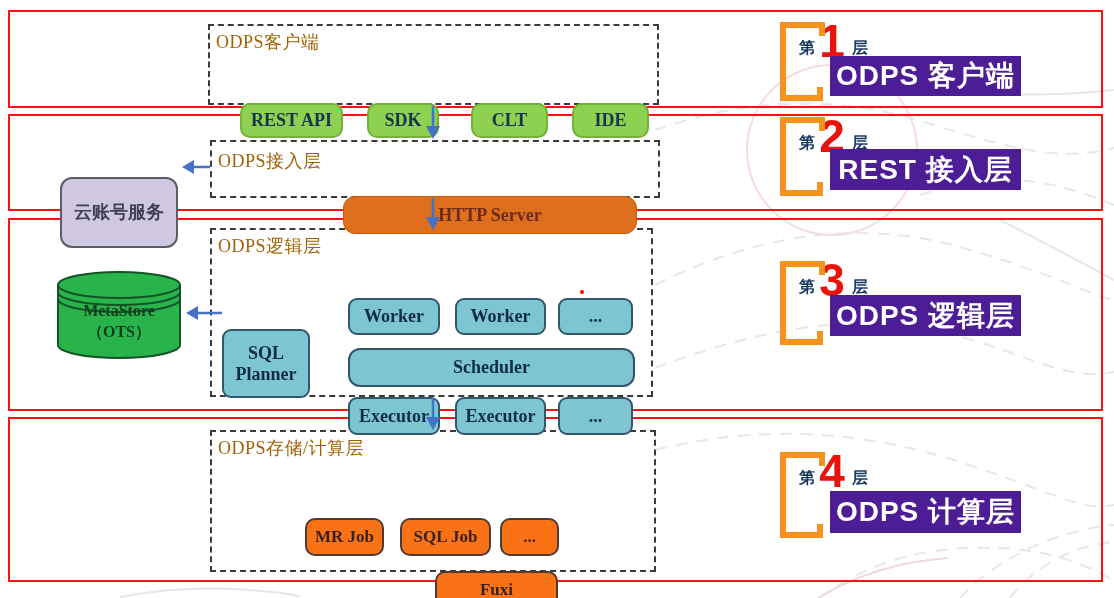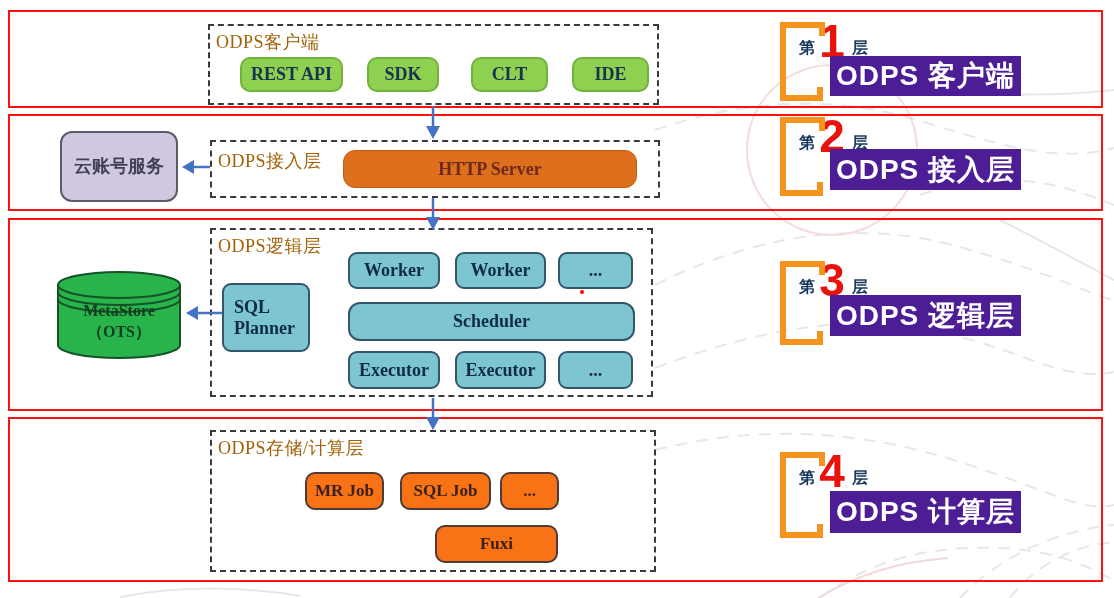--- a/index.html
+++ b/index.html
@@ -10,21 +10,21 @@
   .waves { z-index:0; }
   .overlay { z-index:4; }
 
   .section { position:absolute; box-sizing:border-box; border:2px solid #fe1010; z-index:1; }
 
   .dashed-box { position:absolute; box-sizing:border-box; border:2px dashed #3a3a3a; z-index:2; }
 
   .sec-title { position:absolute; z-index:3; font-size:18px; color:#a16207; letter-spacing:0.5px; }
 
   .node { position:absolute; box-sizing:border-box; z-index:3; display:flex; align-items:center;
-          justify-content:center; font-weight:bold; text-align:left; line-height:1.15; }
+          justify-content:center; font-weight:bold; text-align:center; line-height:1.15;margin-top:46px; }
   .green  { background:#8ed050; border:2px solid #72b23a; border-radius:10px; color:#18324f; font-size:18px; }
   .orangeb{ background:#dd6f1d; border:1px solid #c35d0d; border-radius:12px; color:#6e2a1a; font-size:18px; }
   .teal   { background:#7ec5d2; border:2px solid #32566b; border-radius:9px;  color:#0f2b45; font-size:18px; }
   .pink   { background:#f97316; border:2px solid #4f3a35; border-radius:10px; color:#3a211c; font-size:17px; }
   .lav    { background:#cfc8e0; border:2px solid #5c5c68; border-radius:12px; color:#3f3f55; font-size:18px; }
 
   .meta-text { position:absolute; z-index:5; width:122px; left:58px; top:300px; text-align:center;
                color:#123b22; font-weight:600; font-size:16px; line-height:21px; }
 
   .tag-prefix, .tag-suffix { position:absolute; z-index:3; font-family:"Liberation Sans", sans-serif;
@@ -101,21 +101,21 @@
   <div class="node pink" style="left:435px;top:525px;width:123px;height:38px;">Fuxi</div>
 
   <div class="tag-prefix" style="left:799px;top:38px;">第</div>
   <div class="tag-number" style="left:814px;top:18px;">1</div>
   <div class="tag-suffix" style="left:852px;top:38px;">层</div>
   <div class="tag-bar" style="left:830px;top:56px;width:191px;height:40px;">ODPS 客户端</div>
 
   <div class="tag-prefix" style="left:799px;top:133px;">第</div>
   <div class="tag-number" style="left:814px;top:113px;">2</div>
   <div class="tag-suffix" style="left:852px;top:133px;">层</div>
-  <div class="tag-bar" style="left:830px;top:149px;width:191px;height:41px;">ODPS 接入层</div>
+  <div class="tag-bar" style="left:830px;top:149px;width:191px;height:41px;">REST 接入层</div>
 
   <div class="tag-prefix" style="left:799px;top:277px;">第</div>
   <div class="tag-number" style="left:814px;top:257px;">3</div>
   <div class="tag-suffix" style="left:852px;top:277px;">层</div>
   <div class="tag-bar" style="left:830px;top:295px;width:191px;height:41px;">ODPS 逻辑层</div>
 
   <div class="tag-prefix" style="left:799px;top:468px;">第</div>
   <div class="tag-number" style="left:814px;top:448px;">4</div>
   <div class="tag-suffix" style="left:852px;top:468px;">层</div>
   <div class="tag-bar" style="left:830px;top:491px;width:191px;height:42px;">ODPS 计算层</div>

